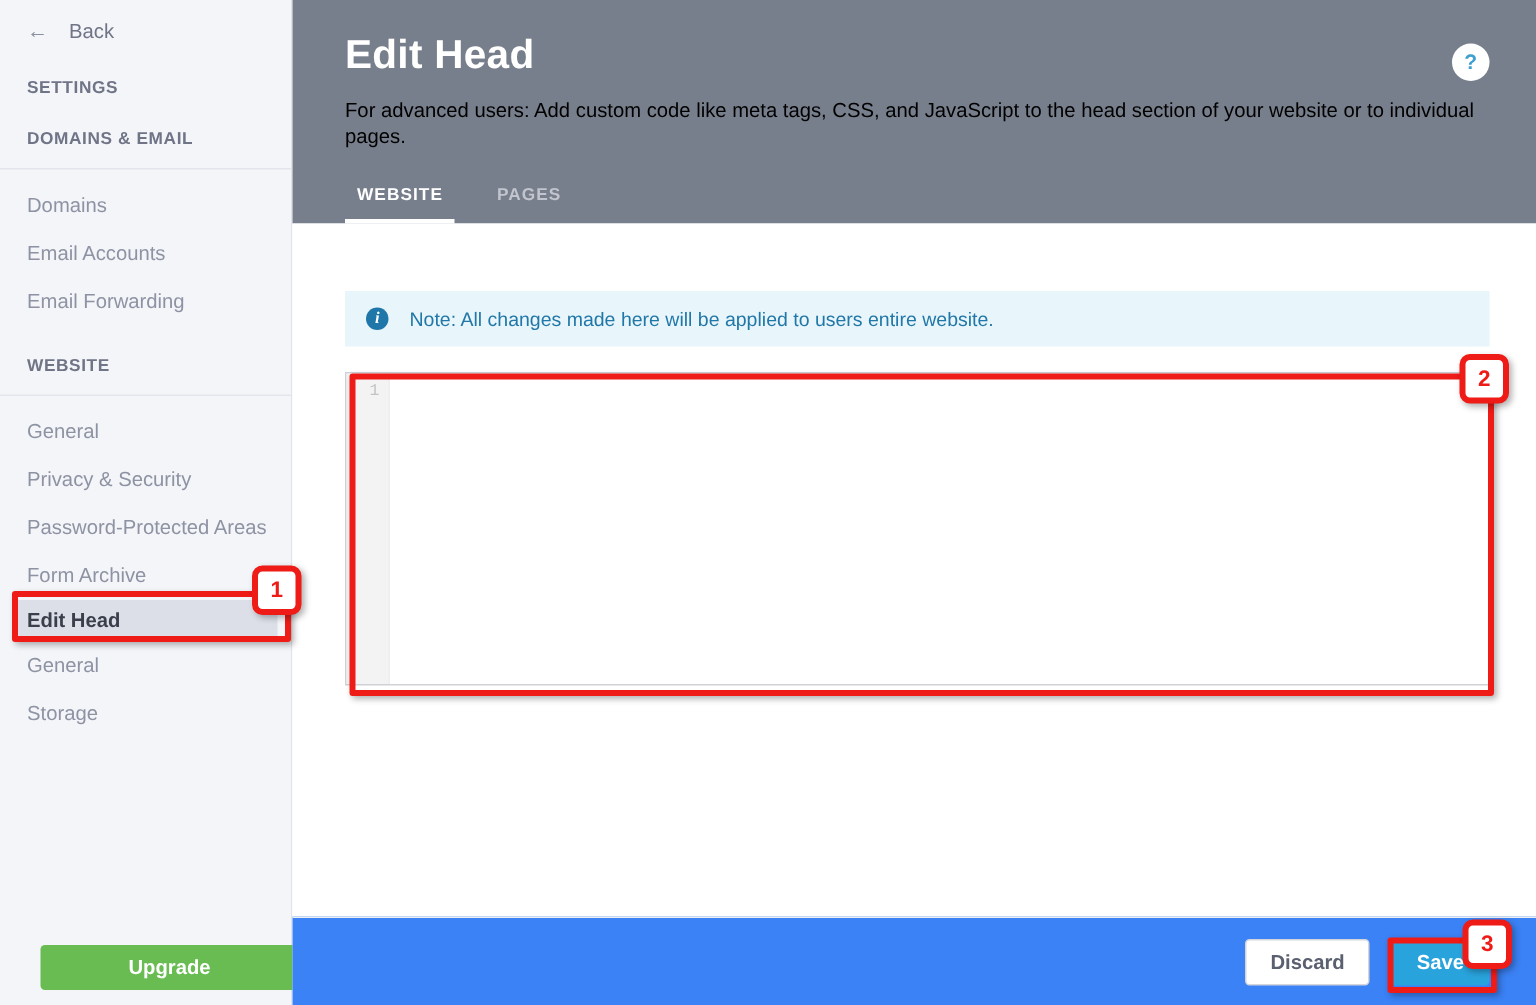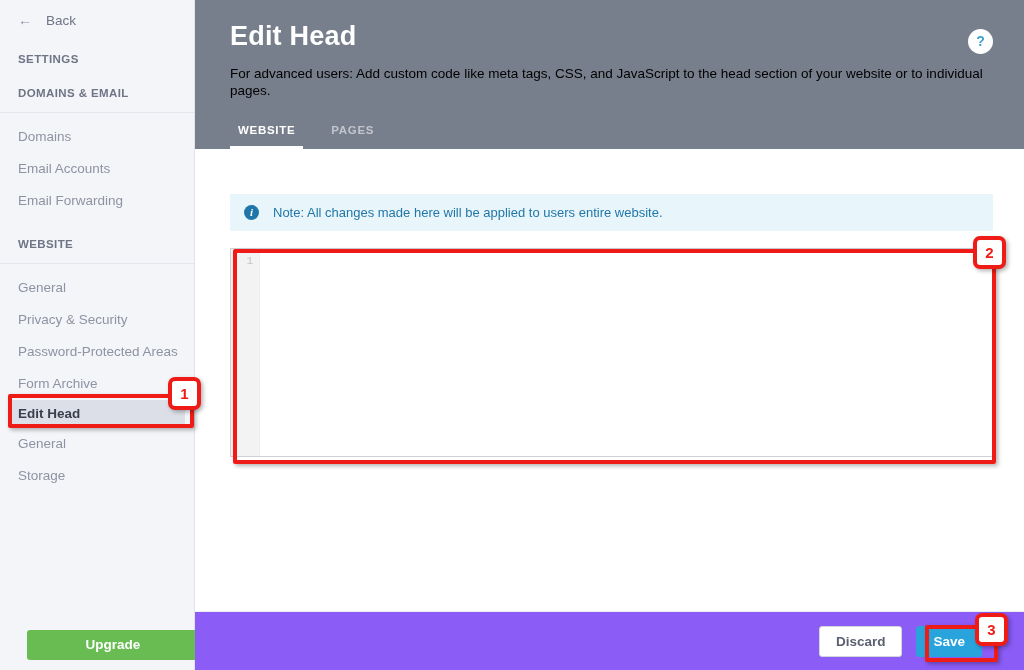--- a/index.html
+++ b/index.html
@@ -226,23 +226,23 @@
 
   
   .footer {
     position: relative;
     flex: 0 0 59px;
     height: 59px;
     border-top: 1px solid #eceef0;
     display: flex;
     align-items: center;
     justify-content: flex-end;
-    padding-right: 42px;
+    padding-right: 31px;
     gap: 14px;
-    background: #8b5cf6;
+    background: #3b82f6;
   }
   .btn {
     height: 31px;
     min-width: 83px;
     font-size: 13.5px;
     font-weight: bold;
     border-radius: 3px;
     cursor: pointer;
     font-family: "Liberation Sans", sans-serif;
     padding: 0 16px;

